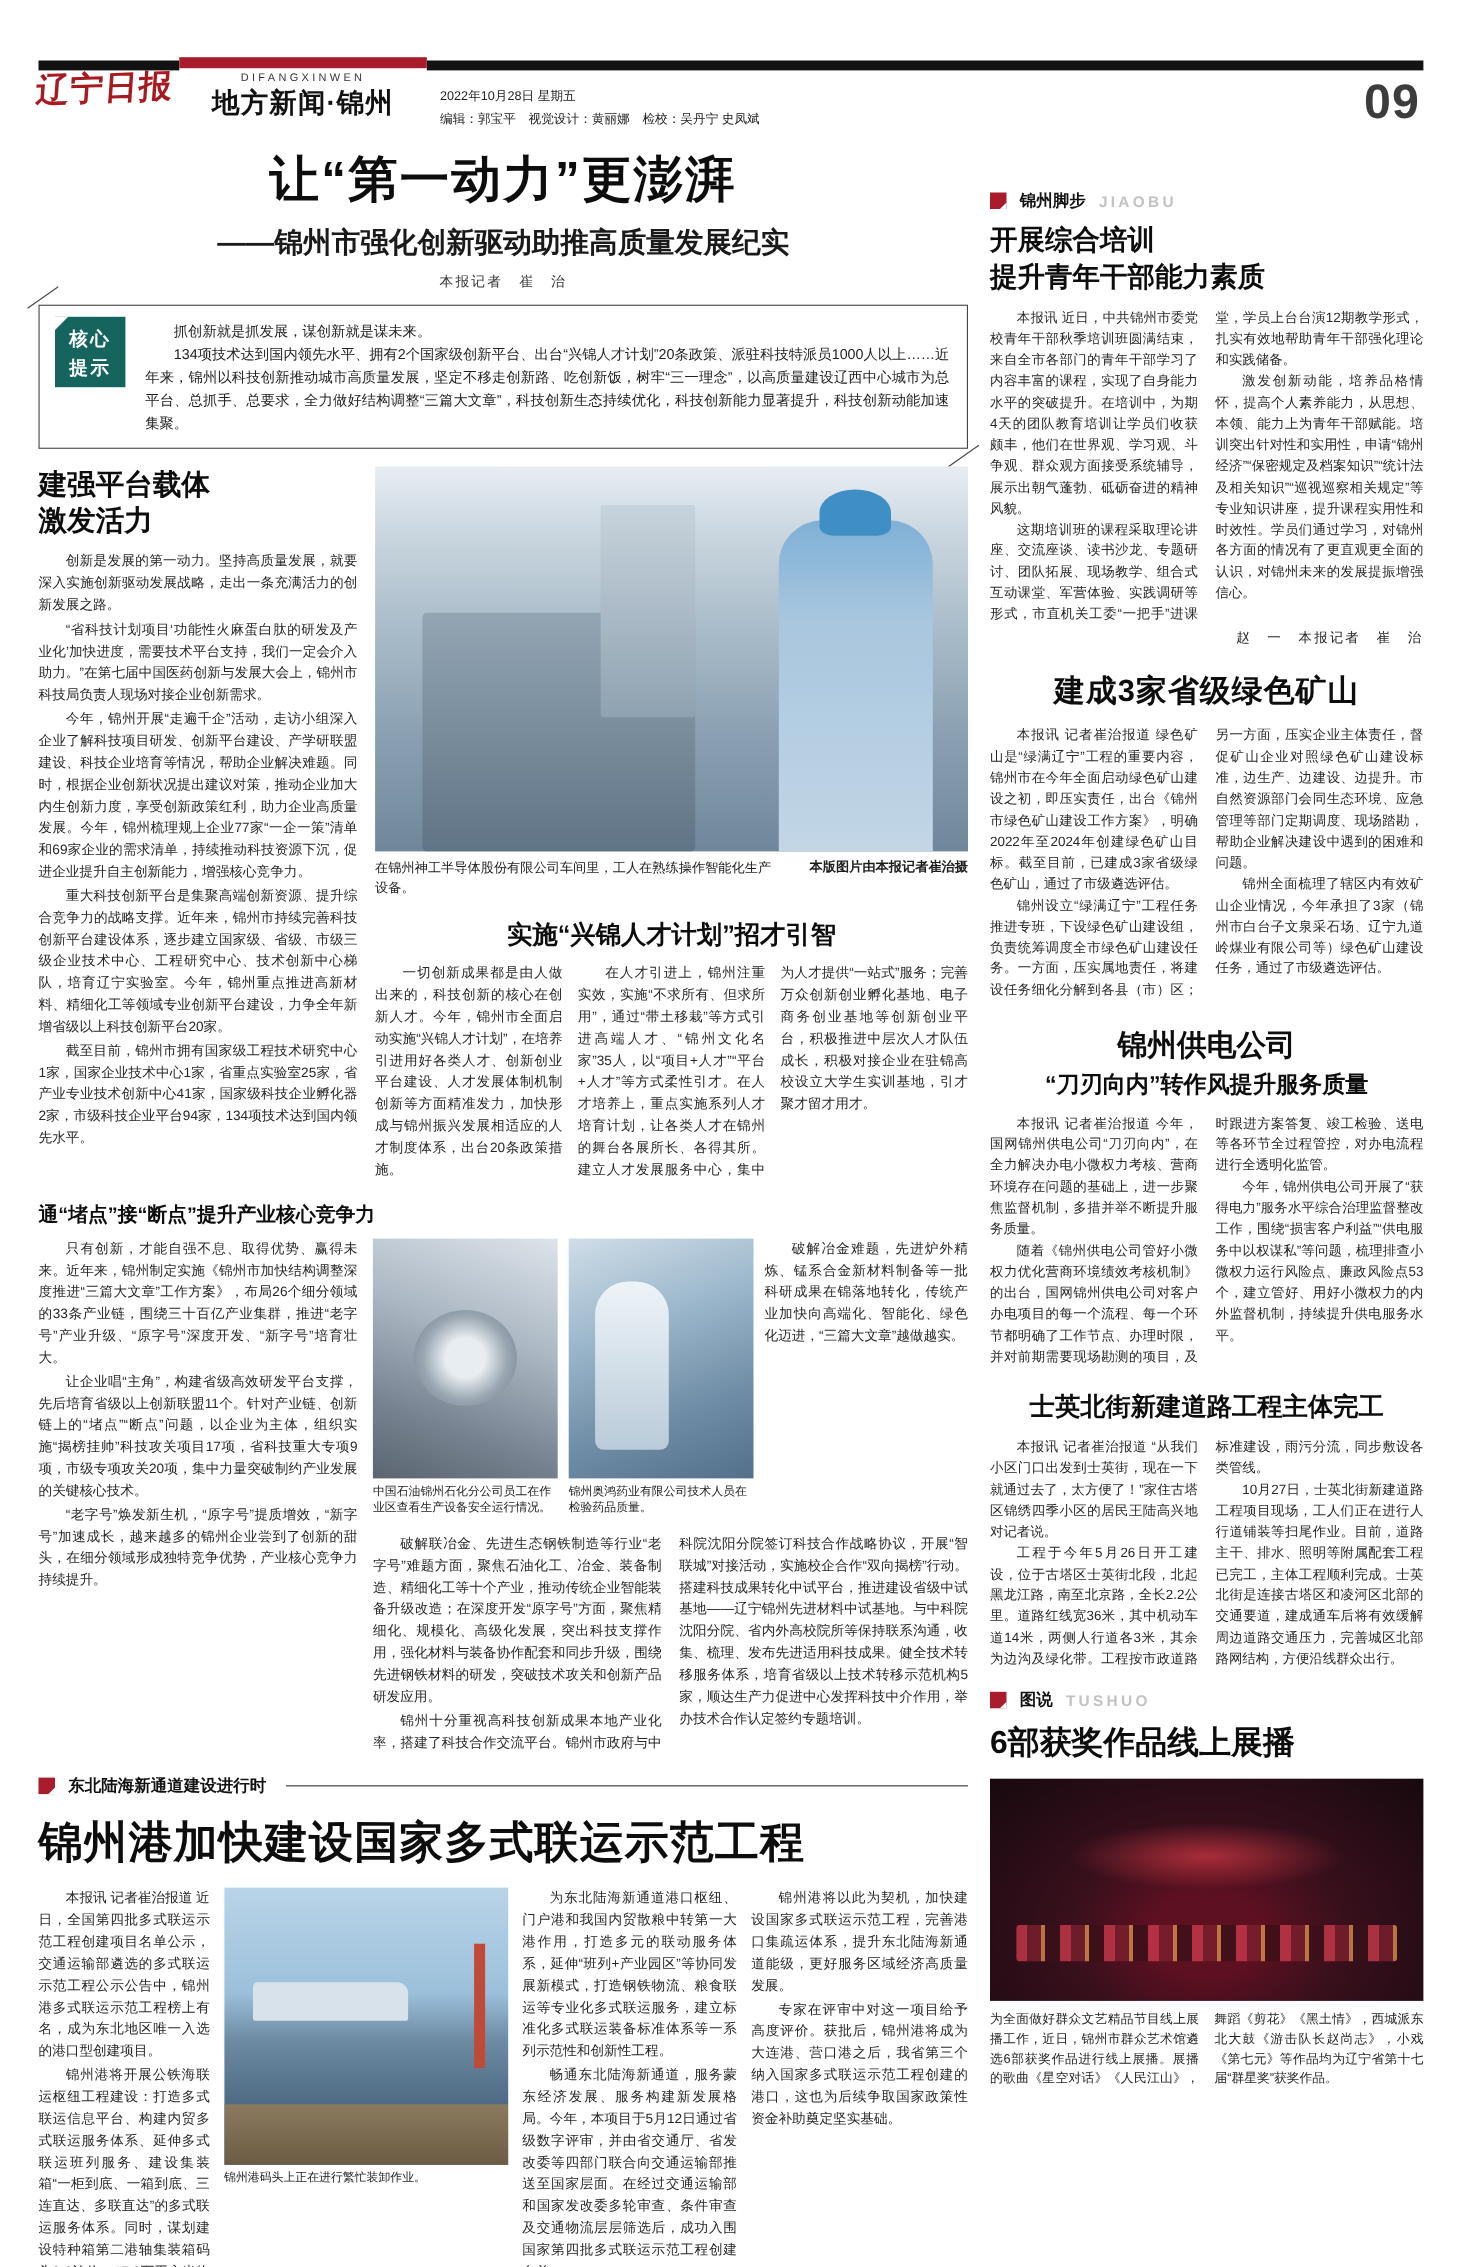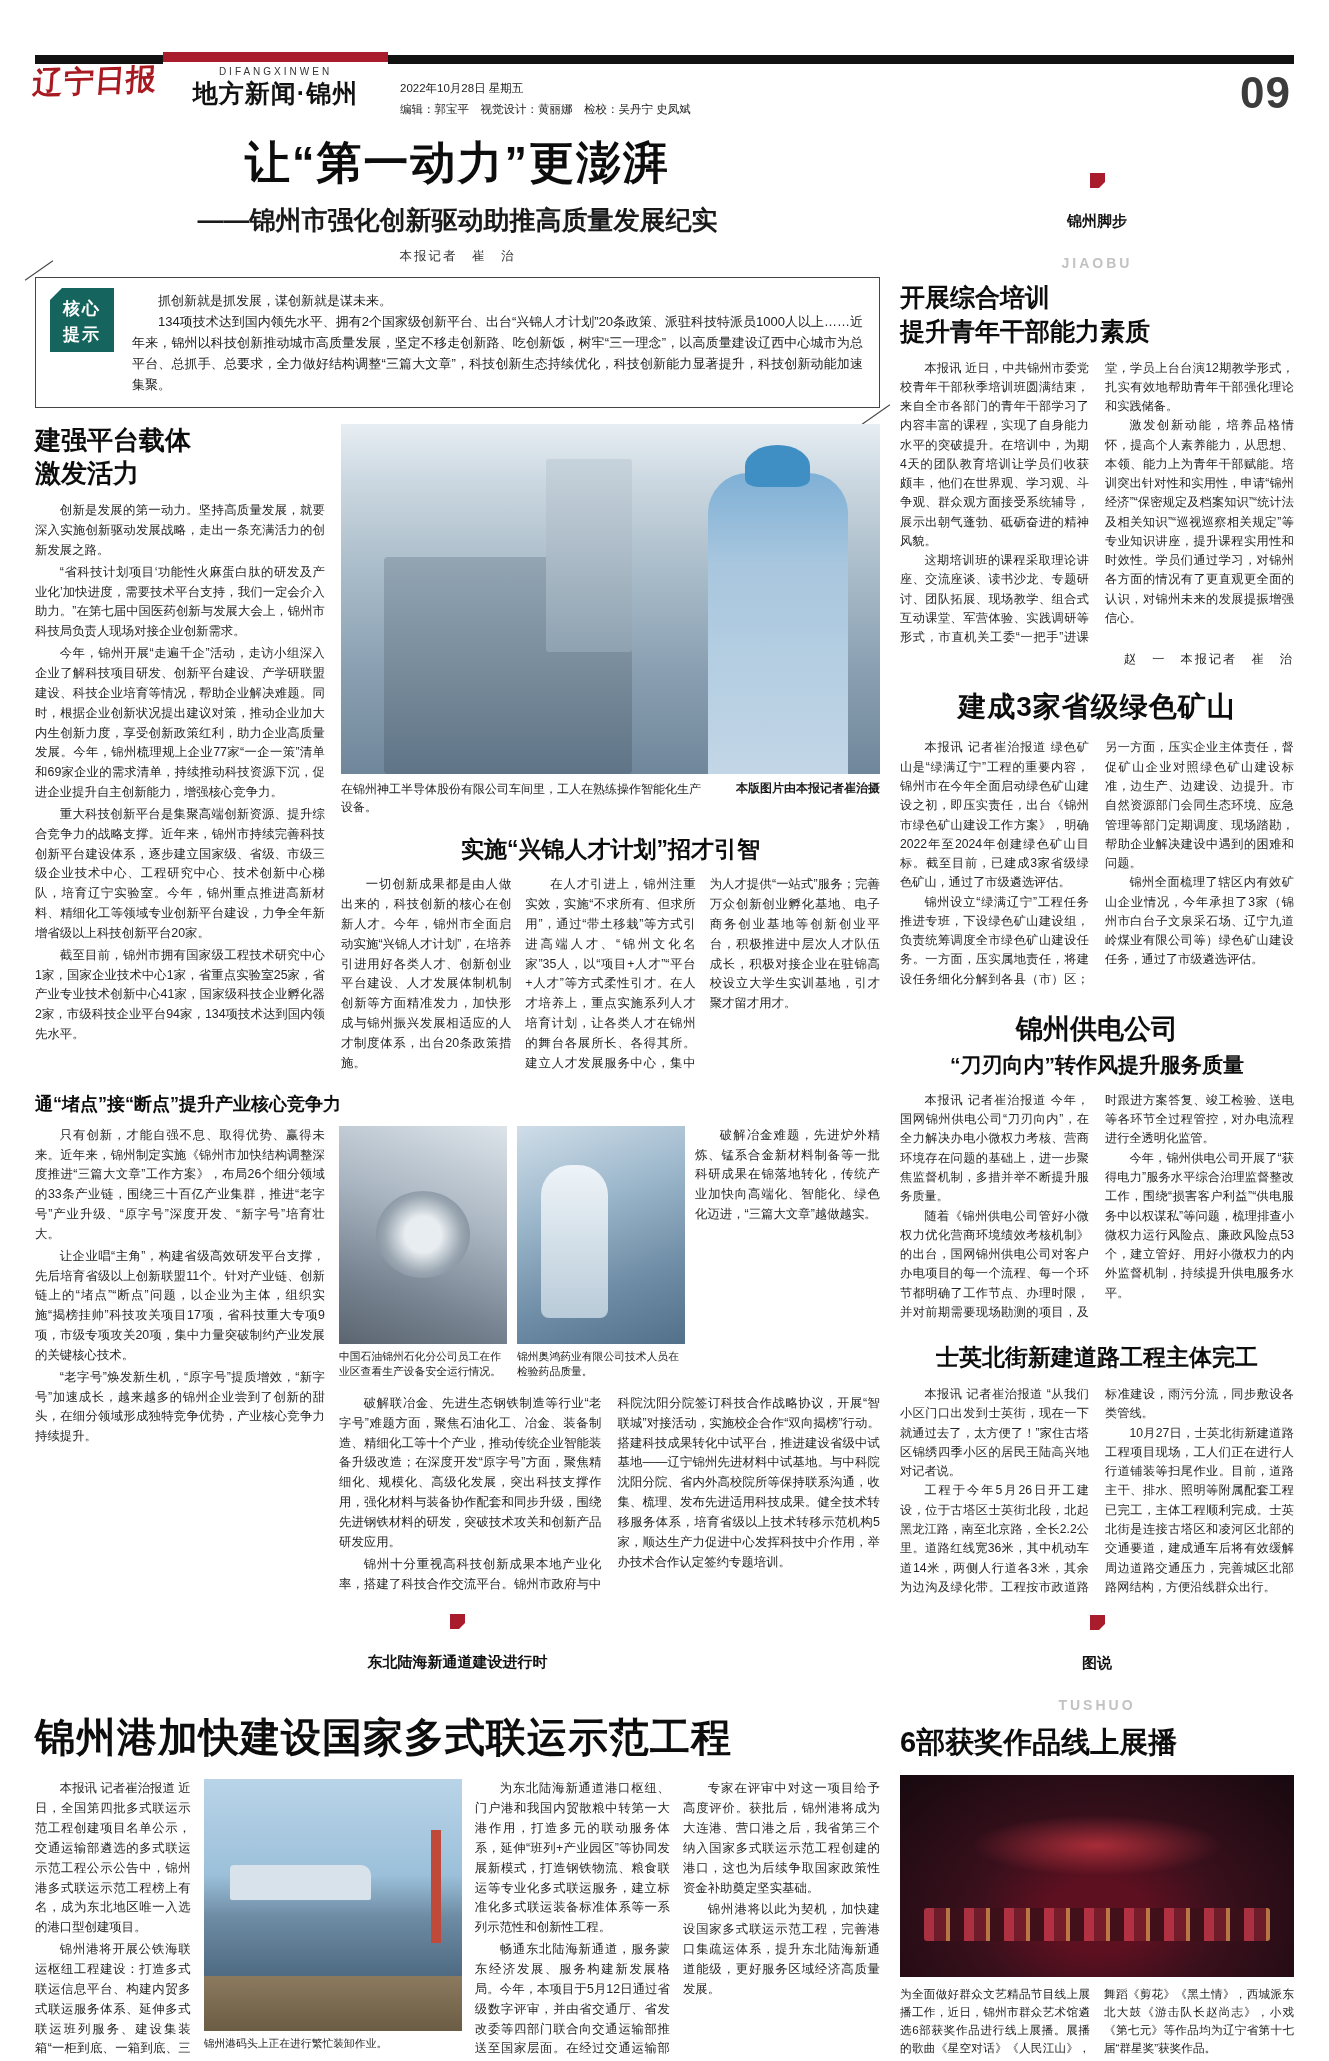--- a/index.html
+++ b/index.html
@@ -64,21 +64,21 @@
   .photo-lab { height:218px; background:linear-gradient(160deg,#cfdde8 0%,#9db8cc 35%,#6f8da6 70%,#53708a 100%); }
   .lab-p1 { position:absolute; left:14%; top:18%; width:40%; height:70%; background:linear-gradient(180deg,#eef4f8,#b9cbd9); border-radius:30px 30px 8px 8px; }
   .photo-ind { height:218px; background:linear-gradient(200deg,#dde4ea 0%,#aab6c2 40%,#76828f 75%,#5a6570 100%); }
   .ind-p1 { position:absolute; left:22%; top:30%; width:56%; height:40%; background:radial-gradient(circle at 50% 50%, #e8edf1 0 28%, #9aa6b1 60%, #6c7883 100%); border-radius:50%; }
   .s3mini { flex:1; }
   .s3caption { font-size:10.8px; color:#1c1c1c; line-height:1.45; margin-top:5px; }
   .s3bottom { margin-top:14px; }
 
   
   .bott { margin-top:20px; }
-  .kicker-row { display:flex; align-items:center; gap:24px;flex-direction:column; }
+  .kicker-row { display:flex; align-items:center; gap:12px; }
   .kicker-icon { width:15px; height:15px; background:#a81c2c; position:relative; flex:0 0 auto; }
   .kicker-icon:before { content:""; position:absolute; right:0; bottom:0; border-bottom:6px solid #fff; border-left:6px solid transparent; }
   .kicker-cn { font-size:15px; font-weight:900; color:#111; }
   .kicker-en { font-size:14px; font-weight:700; color:#c2c2c2; letter-spacing:3px; }
   .kicker-line { flex:1; height:1px; background:#333; margin-left:6px; }
   .bott-title { font-size:40px; font-weight:900; color:#0d0d0d; letter-spacing:1px; margin:14px 0 14px; }
   .bott-grid { display:flex; gap:13px; }
   .bcol1 { width:158px; }
   .bcol2 { width:262px; }
   .bcol3 { width:198px; }
@@ -227,22 +227,22 @@
               <div class="port-crane"></div>
               <div class="port-dock"></div>
             </div>
             <div class="s3caption">锦州港码头上正在进行繁忙装卸作业。</div>
           </div>
           <div class="bcol3">
             <p class="bodyp">为东北陆海新通道港口枢纽、门户港和我国内贸散粮中转第一大港作用，打造多元的联动服务体系，延伸“班列+产业园区”等协同发展新模式，打造钢铁物流、粮食联运等专业化多式联运服务，建立标准化多式联运装备标准体系等一系列示范性和创新性工程。</p>
             <p class="bodyp">畅通东北陆海新通道，服务蒙东经济发展、服务构建新发展格局。今年，本项目于5月12日通过省级数字评审，并由省交通厅、省发改委等四部门联合向交通运输部推送至国家层面。在经过交通运输部和国家发改委多轮审查、条件审查及交通物流层层筛选后，成功入围国家第四批多式联运示范工程创建名单。</p>
           </div>
           <div class="bcol4">
+            <p class="bodyp">锦州港将以此为契机，加快建设国家多式联运示范工程，完善港口集疏运体系，提升东北陆海新通道能级，更好服务区域经济高质量发展。</p>
             <p class="bodyp">专家在评审中对这一项目给予高度评价。获批后，锦州港将成为大连港、营口港之后，我省第三个纳入国家多式联运示范工程创建的港口，这也为后续争取国家政策性资金补助奠定坚实基础。</p>
-            <p class="bodyp">锦州港将以此为契机，加快建设国家多式联运示范工程，完善港口集疏运体系，提升东北陆海新通道能级，更好服务区域经济高质量发展。</p>
           </div>
         </div>
       </div>
     </div>
 
     <div class="right-rail">
 
       <div class="r-art">
         <div class="kicker-row" style="margin-top:48px;">
           <div class="kicker-icon"></div>

